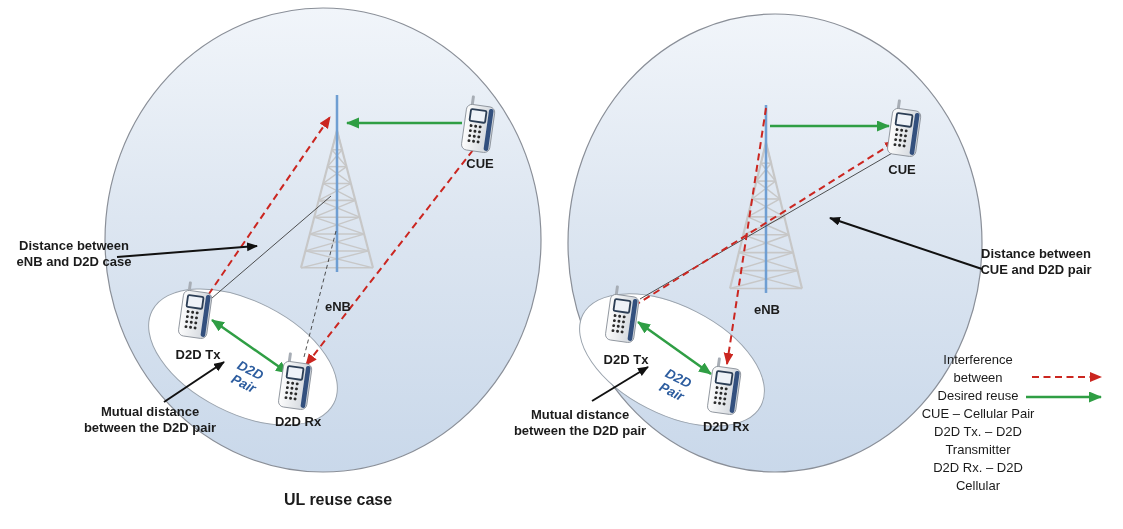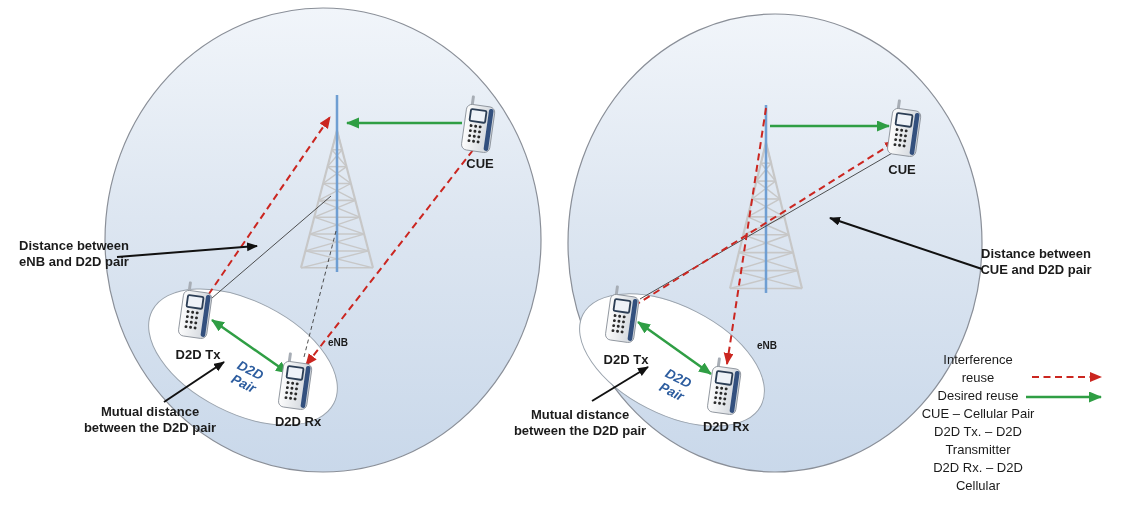--- a/index.html
+++ b/index.html
@@ -4,21 +4,21 @@
 <style>
   :root{
     --c-red:#cb2620; --c-green:#2f9e44; --c-pair:#2d5d9f; --c-text:#1b1b1b;
   }
   html,body{margin:0;padding:0;background:#ffffff;}
   .stage{position:relative;width:1123px;height:529px;background:#fff;overflow:hidden;
          font-family:"Liberation Sans", sans-serif;color:var(--c-text);}
   .stage svg{position:absolute;left:0;top:0;}
   .lbl{position:absolute;font-size:13px;line-height:16px;text-align:center;color:var(--c-text);white-space:nowrap;font-weight:bold;}
   .lbl .ln{display:block;}
-  .enb-lbl{font-size:10px;margin-top:36px;}
+  .enb-lbl{font-size:13px;}
   .caption{font-weight:bold;font-size:16px;}
   .pair-lbl{font-weight:bold;font-style:italic;font-size:13.5px;line-height:15px;
             color:var(--c-pair);transform:rotate(27deg);}
   .legend{position:absolute;left:916px;top:351px;width:124px;text-align:center;
           font-size:13px;line-height:18px;}
   .legend .ln{display:block;}
   .int-line{stroke:var(--c-red);stroke-width:2;stroke-dasharray:7 4.5;fill:none;}
   .des-line{stroke:var(--c-green);stroke-width:2.5;fill:none;}
   .thin-line{stroke:#3c3c3c;stroke-width:0.9;fill:none;}
   .thin-dash{stroke:#3c3c3c;stroke-width:0.9;stroke-dasharray:4 3;fill:none;}
@@ -164,55 +164,56 @@
     <use href="#phone" x="461.5" y="96.5" width="37" height="57" transform="rotate(8 480 125)"></use>
     <use href="#phone" x="178.5" y="282.5" width="37" height="57" transform="rotate(8 197 311)"></use>
     <use href="#phone" x="278.5" y="353.5" width="37" height="57" transform="rotate(8 297 382)"></use>
     <use href="#phone" x="887.5" y="100.5" width="37" height="57" transform="rotate(8 906 129)"></use>
     <use href="#phone" x="605.5" y="286.5" width="37" height="57" transform="rotate(8 624 315)"></use>
     <use href="#phone" x="707.5" y="358.5" width="37" height="57" transform="rotate(8 726 387)"></use>
   </svg>
 
   <div class="lbl" style="left:14px;top:238px;width:120px;">
     <span class="ln">Distance between</span>
-    <span class="ln">eNB and D2D pair</span>
+    <span class="ln">eNB and D2D case</span>
   </div>
   <div class="lbl" style="left:80px;top:404px;width:140px;">
     <span class="ln">Mutual distance</span>
     <span class="ln">between the D2D pair</span>
   </div>
   <div class="lbl" style="left:171px;top:347px;width:54px;">D2D Tx</div>
   <div class="lbl" style="left:271px;top:414px;width:54px;">D2D Rx</div>
   <div class="lbl pair-lbl" style="left:217px;top:362px;width:60px;">
     <span class="ln">D2D</span>
     <span class="ln">Pair</span>
   </div>
   <div class="lbl enb-lbl" style="left:313px;top:299px;width:50px;">eNB</div>
   <div class="lbl" style="left:455px;top:156px;width:50px;">CUE</div>
+  <div class="lbl caption" style="left:258px;top:492px;width:160px;">UL reuse case</div>
 
   <div class="lbl" style="left:976px;top:246px;width:120px;">
     <span class="ln">Distance between</span>
     <span class="ln">CUE and D2D pair</span>
   </div>
   <div class="lbl" style="left:510px;top:407px;width:140px;">
     <span class="ln">Mutual distance</span>
     <span class="ln">between the D2D pair</span>
   </div>
   <div class="lbl" style="left:599px;top:352px;width:54px;">D2D Tx</div>
   <div class="lbl" style="left:699px;top:419px;width:54px;">D2D Rx</div>
   <div class="lbl pair-lbl" style="left:645px;top:370px;width:60px;">
     <span class="ln">D2D</span>
     <span class="ln">Pair</span>
   </div>
   <div class="lbl enb-lbl" style="left:742px;top:302px;width:50px;">eNB</div>
   <div class="lbl" style="left:877px;top:162px;width:50px;">CUE</div>
 
   <div class="legend">
     <span class="ln">Interference</span>
-    <span class="ln">reuse</span>
+    <span class="ln">between</span>
     <span class="ln">Desired reuse</span>
     <span class="ln">CUE – Cellular Pair</span>
     <span class="ln">D2D Tx. – D2D</span>
     <span class="ln">Transmitter</span>
     <span class="ln">D2D Rx. – D2D</span>
     <span class="ln">Cellular</span>
   </div>
 </div>
 
 </body></html>

